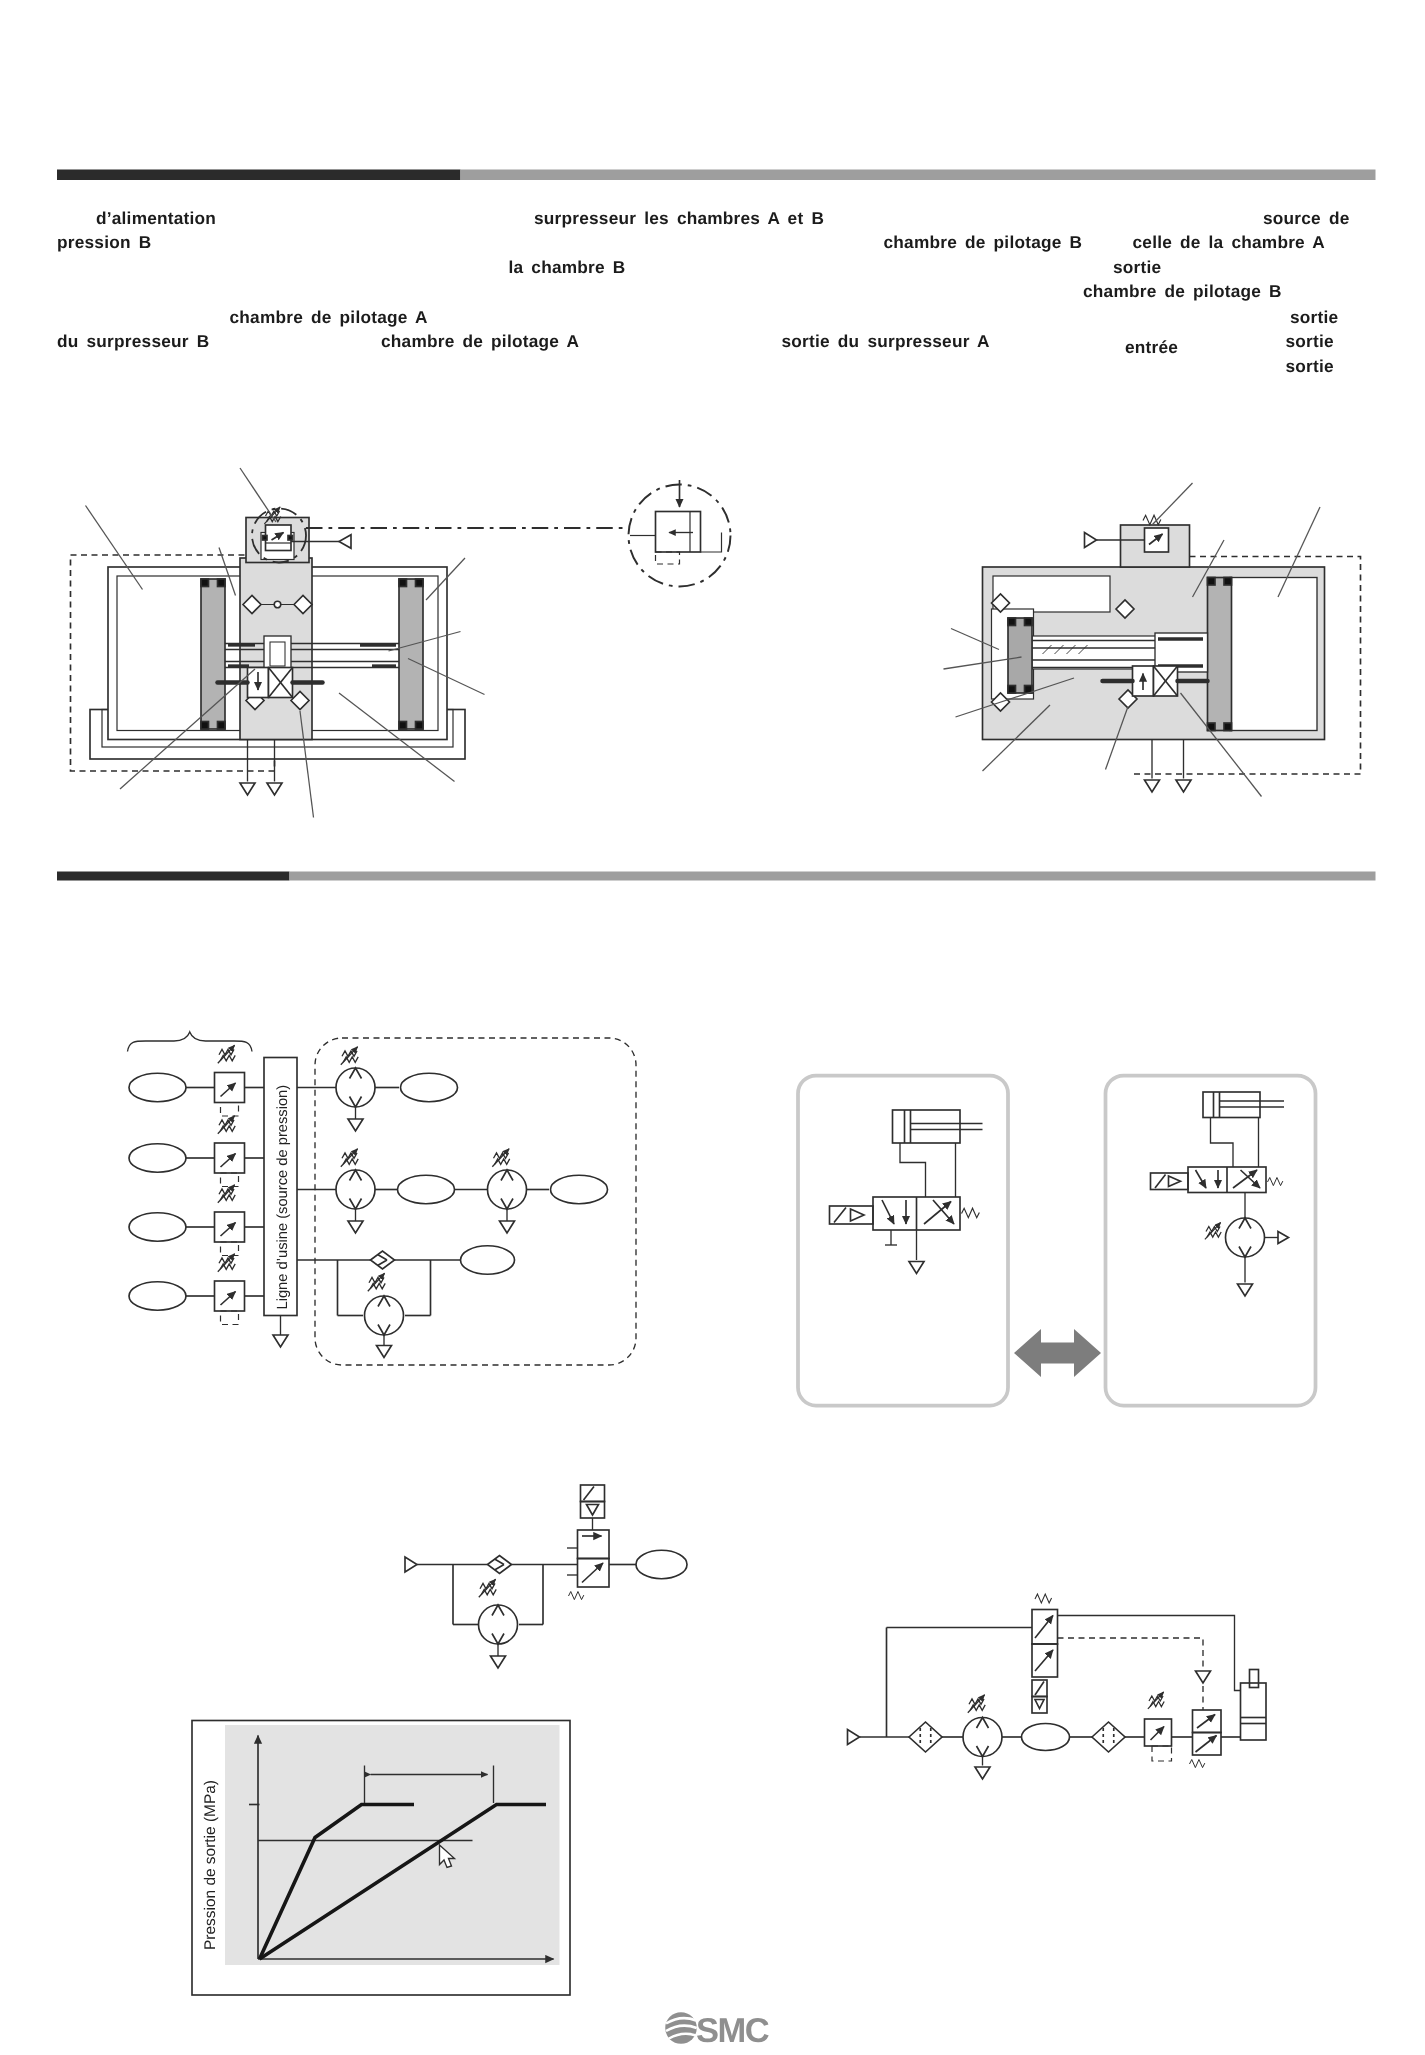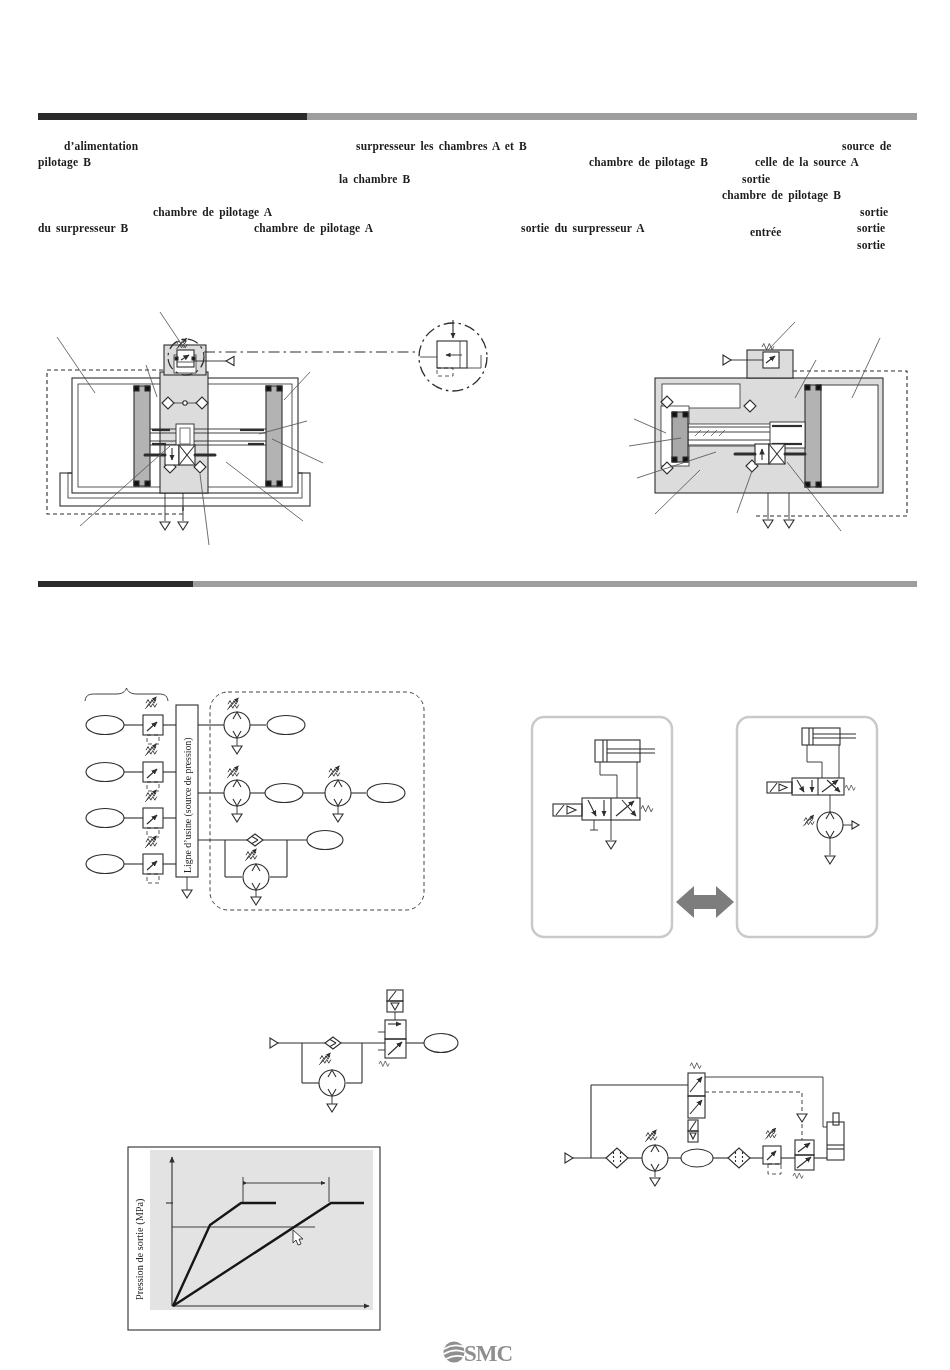--- a/index.html
+++ b/index.html
@@ -1,17 +1,17 @@
 <!DOCTYPE html>
 <html><head>
 <meta charset="utf-8">
 <style>
   html,body{margin:0;padding:0;background:#fff;}
   .page{position:relative;width:950px;height:1370px;background:#fff;overflow:hidden;
-        font-family:Liberation Serif, serif;}
+        font-family:Liberation Sans, sans-serif;}
   .bar{position:absolute;height:7px;}
   .frag{position:absolute;font-weight:bold;font-size:11.5px;color:#1c1c1c;
         white-space:nowrap;word-spacing:2px;letter-spacing:0.15px;}
   svg{position:absolute;left:0;top:0;}
   .dash{stroke-dasharray:4 3;fill:none;}
   .dashdot{stroke-dasharray:11 4 2.5 4;fill:none;}
   .leader{stroke:#555;stroke-width:0.85;fill:none;}
   .thick{stroke:#161616;stroke-width:2.4;fill:none;}
 </style>
 </head>
@@ -20,23 +20,23 @@
 <div class="page">
 
   <div class="bar" style="left:38px;top:113px;width:269px;background:#2b2b2b;"></div>
   <div class="bar" style="left:307px;top:113px;width:610px;background:#9e9e9e;"></div>
   <div class="bar" style="left:38px;top:581px;width:155px;height:6px;background:#2b2b2b;"></div>
   <div class="bar" style="left:193px;top:581px;width:724px;height:6px;background:#9e9e9e;"></div>
 
   <span class="frag" style="left:64px;top:140px">d’alimentation</span>
   <span class="frag" style="left:356px;top:140px">surpresseur les chambres A et B</span>
   <span class="frag" style="left:842px;top:140px">source de</span>
-  <span class="frag" style="left:38px;top:156px">pilotage B</span>
+  <span class="frag" style="left:38px;top:156px">pression B</span>
   <span class="frag" style="left:589px;top:156px">chambre de pilotage B</span>
-  <span class="frag" style="left:755px;top:156px">celle de la source A</span>
+  <span class="frag" style="left:755px;top:156px">celle de la chambre A</span>
   <span class="frag" style="left:339px;top:173px">la chambre B</span>
   <span class="frag" style="left:742px;top:173px">sortie</span>
   <span class="frag" style="left:722px;top:189px">chambre de pilotage B</span>
   <span class="frag" style="left:153px;top:206px">chambre de pilotage A</span>
   <span class="frag" style="left:860px;top:206px">sortie</span>
   <span class="frag" style="left:38px;top:222px">du surpresseur B</span>
   <span class="frag" style="left:254px;top:222px">chambre de pilotage A</span>
   <span class="frag" style="left:521px;top:222px">sortie du surpresseur A</span>
   <span class="frag" style="left:857px;top:222px">sortie</span>
   <span class="frag" style="left:750px;top:226px">entrée</span>

